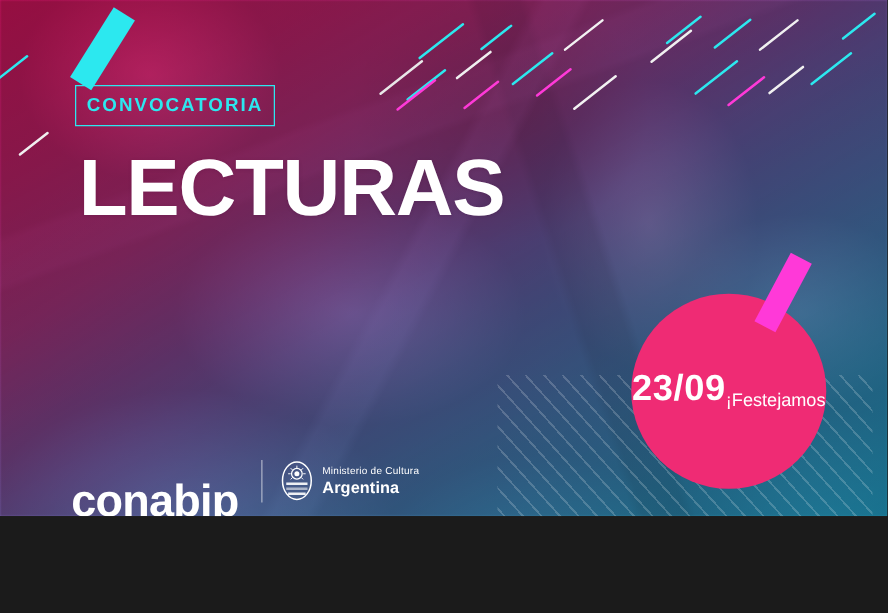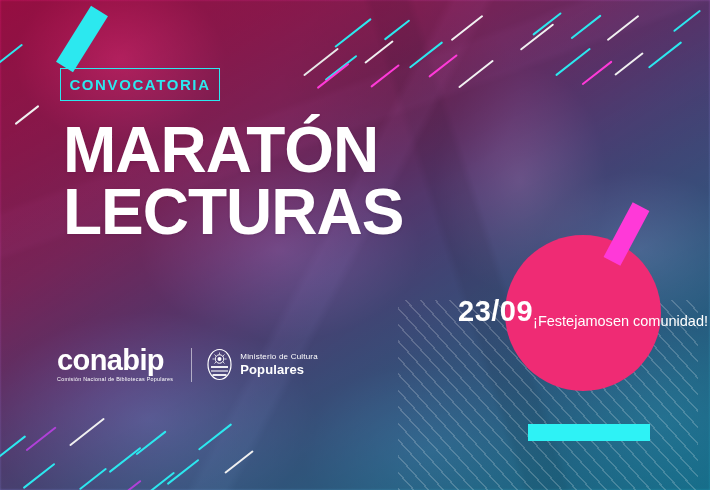--- a/index.html
+++ b/index.html
@@ -1,20 +1,20 @@
 <!DOCTYPE html>
 <html><head>
 <meta charset="utf-8">
 <style>
   html,body{margin:0;padding:0;background:#1b1b1b;}
   body{font-family:"Liberation Sans",sans-serif;}
 
   .poster{
     position:relative;
-    width:710px;height:490px;
+    width:710px;height:413px;
     overflow:hidden;
     isolation:isolate;
   }
 
   
   .photo{
     position:absolute;inset:0;
     background:
       radial-gradient(ellipse 150px 120px at 120px 60px, rgba(255,190,190,.55), transparent 70%),
       radial-gradient(ellipse 170px 150px at 400px 90px, rgba(90,30,40,.55), transparent 70%),
@@ -139,21 +139,21 @@
   }
 
   
   .logos{
     position:absolute;left:57px;top:347px;
     display:flex;align-items:center;
   }
   .conabip{display:flex;flex-direction:column;}
   .conabip-name{
     color:#ffffff;font-weight:bold;
-    font-size:29px;letter-spacing:-.6px;line-height:27px;
+    font-size:36px;letter-spacing:-.6px;line-height:27px;margin-top:40px;
   }
   .conabip-sub{
     color:#ffffff;font-size:5.4px;
     letter-spacing:.25px;margin-top:2px;white-space:nowrap;
   }
   .divider{
     width:1px;height:34px;
     background:rgba(255,255,255,.55);
     margin:0 14px 0 18px;
   }
@@ -220,28 +220,26 @@
       <div class="dash" style="left: 26px; top: 100px; width: 2px; height: 30px; background: rgb(240, 240, 240); transform: rotate(52deg); transform-origin: center center;"></div>
     </div>
 
   <div class="bar-cyan-tl"></div>
 
   <div class="badge">
     <span class="badge-text">CONVOCATORIA</span>
   </div>
 
   <div class="headline">
-    <div>MARATÓN</div>
     <div>LECTURAS</div>
   </div>
 
   <div class="circle">
     <div class="circle-date">23/09</div>
     <div class="circle-sub">¡Festejamos</div>
-    <div class="circle-sub">en comunidad!</div>
   </div>
   <div class="bar-magenta"></div>
 
   <div class="bar-cyan-br"></div>
 
   <div class="logos">
 
     <div class="conabip">
       <div class="conabip-name">conabip</div>
       <div class="conabip-sub">Comisión Nacional de Bibliotecas Populares</div>
@@ -262,19 +260,19 @@
           <line x1="17" y1="13" x2="20" y2="16"></line>
           <line x1="13" y1="22" x2="17" y2="22"></line>
           <line x1="17" y1="31" x2="20" y2="28"></line>
         </g>
         <rect x="10" y="36" width="34" height="4" fill="#ffffff" opacity=".9"></rect>
         <rect x="10" y="44" width="34" height="4" fill="#ffffff" opacity=".55"></rect>
         <rect x="13" y="52" width="28" height="4" fill="#ffffff" opacity=".9"></rect>
       </svg>
       <div class="ministry-text">
         <div class="ministry-top">Ministerio de Cultura</div>
-        <div class="ministry-main">Populares</div>
+        <div class="ministry-main">Argentina</div>
       </div>
     </div>
 
   </div>
 
 </div>
 
 </body></html>

